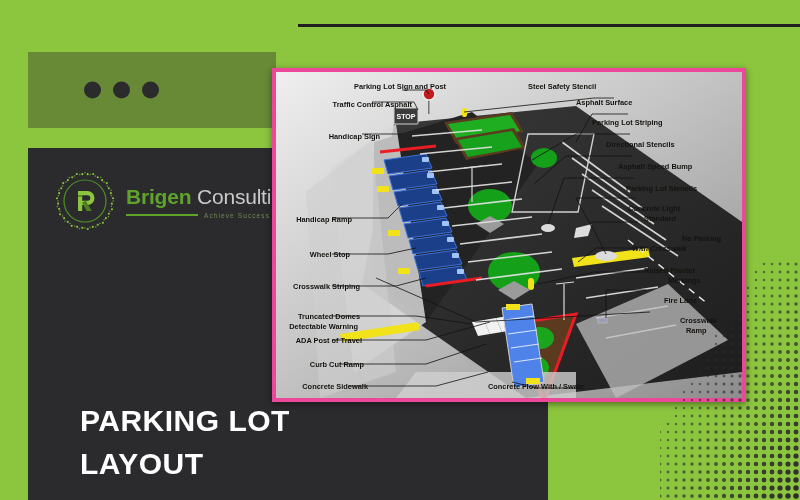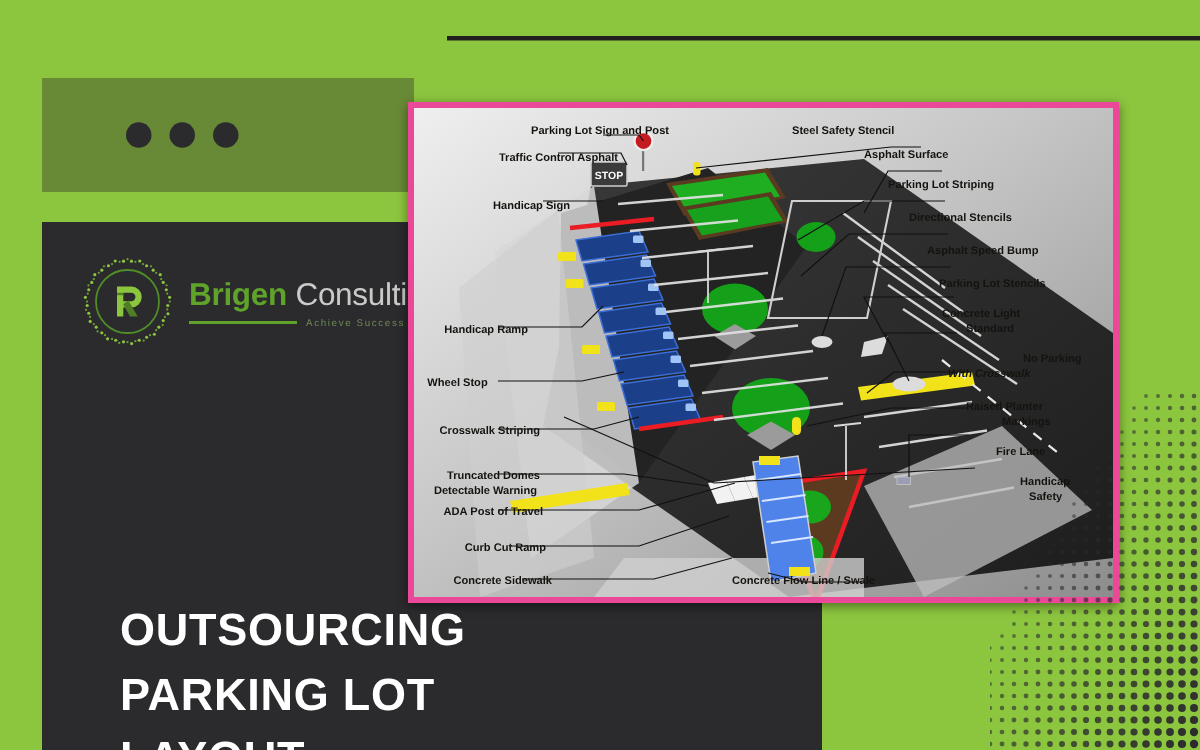--- a/index.html
+++ b/index.html
@@ -165,21 +165,20 @@
     <div class="wordwrap">
       <div class="word"><span class="w1">Brigen</span> <span class="w2">Consulting</span></div>
       <div class="tagrow">
         <span class="tagline-rule"></span>
         <span class="tagline">Achieve Success Together</span>
       </div>
     </div>
   </div>
 
   <div id="headline">
-    <div>Outsourcing</div>
     <div>Parking Lot</div>
     <div>Layout</div>
 
   </div>
 
 </div>
 
 <div id="diagram">
   <div id="dg-inner">
     <svg id="dg-svg" viewBox="0 0 466 326" preserveAspectRatio="none">
@@ -361,44 +360,44 @@
         <path d="M370,218 L330,218 L330,246"></path>
         <path d="M374,240 L200,250 L100,206"></path>
         <path d="M300,316 L260,316 L236,310"></path>
       </g>
     </svg>
 
     <div class="lbl r" style="left:6px;top:10px;width:164px;">Parking Lot Sign and Post</div>
     <div class="lbl r" style="left:-28px;top:28px;width:164px;">Traffic Control Asphalt</div>
     <div class="lbl r" style="left:-26px;top:60px;width:130px;">Handicap Sign</div>
     <div class="lbl r" style="left:-24px;top:143px;width:100px;">Handicap Ramp</div>
-    <div class="lbl r" style="left:-16px;top:178px;width:90px;text-align:center;">Wheel Stop</div>
+    <div class="lbl r" style="left:-16px;top:178px;width:90px;">Wheel Stop</div>
     <div class="lbl r" style="left:-26px;top:210px;width:110px;">Crosswalk Striping</div>
     <div class="lbl r" style="left:-26px;top:240px;width:110px;text-align:right;">Truncated Domes</div>
     <div class="lbl r" style="left:-28px;top:250px;width:110px;">Detectable Warning</div>
     <div class="lbl r" style="left:-22px;top:264px;width:108px;">ADA Post of Travel</div>
     <div class="lbl r" style="left:-4px;top:288px;width:92px;">Curb Cut Ramp</div>
     <div class="lbl r" style="left:-8px;top:310px;width:100px;">Concrete Sidewalk</div>
 
     <div class="lbl l" style="left:252px;top:10px;">Steel Safety Stencil</div>
     <div class="lbl l" style="left:300px;top:26px;">Asphalt Surface</div>
     <div class="lbl l" style="left:316px;top:46px;">Parking Lot Striping</div>
     <div class="lbl l" style="left:330px;top:68px;">Directional Stencils</div>
     <div class="lbl l" style="left:342px;top:90px;">Asphalt Speed Bump</div>
     <div class="lbl l" style="left:350px;top:112px;">Parking Lot Stencils</div>
     <div class="lbl l" style="left:352px;top:132px;">Concrete Light</div>
     <div class="lbl l" style="left:368px;top:142px;">Standard</div>
     <div class="lbl l" style="left:362px;top:162px;margin-left:44px;">No Parking</div>
     <div class="lbl l" style="left:356px;top:172px;font-style:italic;">With Crosswalk</div>
     <div class="lbl l" style="left:368px;top:194px;">Raised Planter</div>
     <div class="lbl l" style="left:392px;top:204px;">Markings</div>
     <div class="lbl l" style="left:388px;top:224px;">Fire Lane</div>
-    <div class="lbl l" style="left:404px;top:244px;">Handicap</div>
-    <div class="lbl l" style="left:410px;top:254px;">Safety</div>
-    <div class="lbl l" style="left:212px;top:310px;">Concrete Flow Line / Swale</div>
+    <div class="lbl l" style="left:404px;top:244px;">Crosswalk</div>
+    <div class="lbl l" style="left:410px;top:254px;">Ramp</div>
+    <div class="lbl l" style="left:212px;top:310px;">Concrete Flow With / Swale</div>
   </div>
 </div>
 
 <svg id="halftone" viewBox="0 0 140 240">
     <circle cx="104" cy="4" r="1.26" fill="#2B2B2E" opacity="0.54"></circle>
     <circle cx="112" cy="4" r="1.33" fill="#2B2B2E" opacity="0.56"></circle>
     <circle cx="120" cy="4" r="1.40" fill="#2B2B2E" opacity="0.58"></circle>
     <circle cx="128" cy="4" r="1.48" fill="#2B2B2E" opacity="0.60"></circle>
     <circle cx="136" cy="4" r="1.55" fill="#2B2B2E" opacity="0.63"></circle>
     <circle cx="96" cy="12" r="1.23" fill="#2B2B2E" opacity="0.53"></circle>

